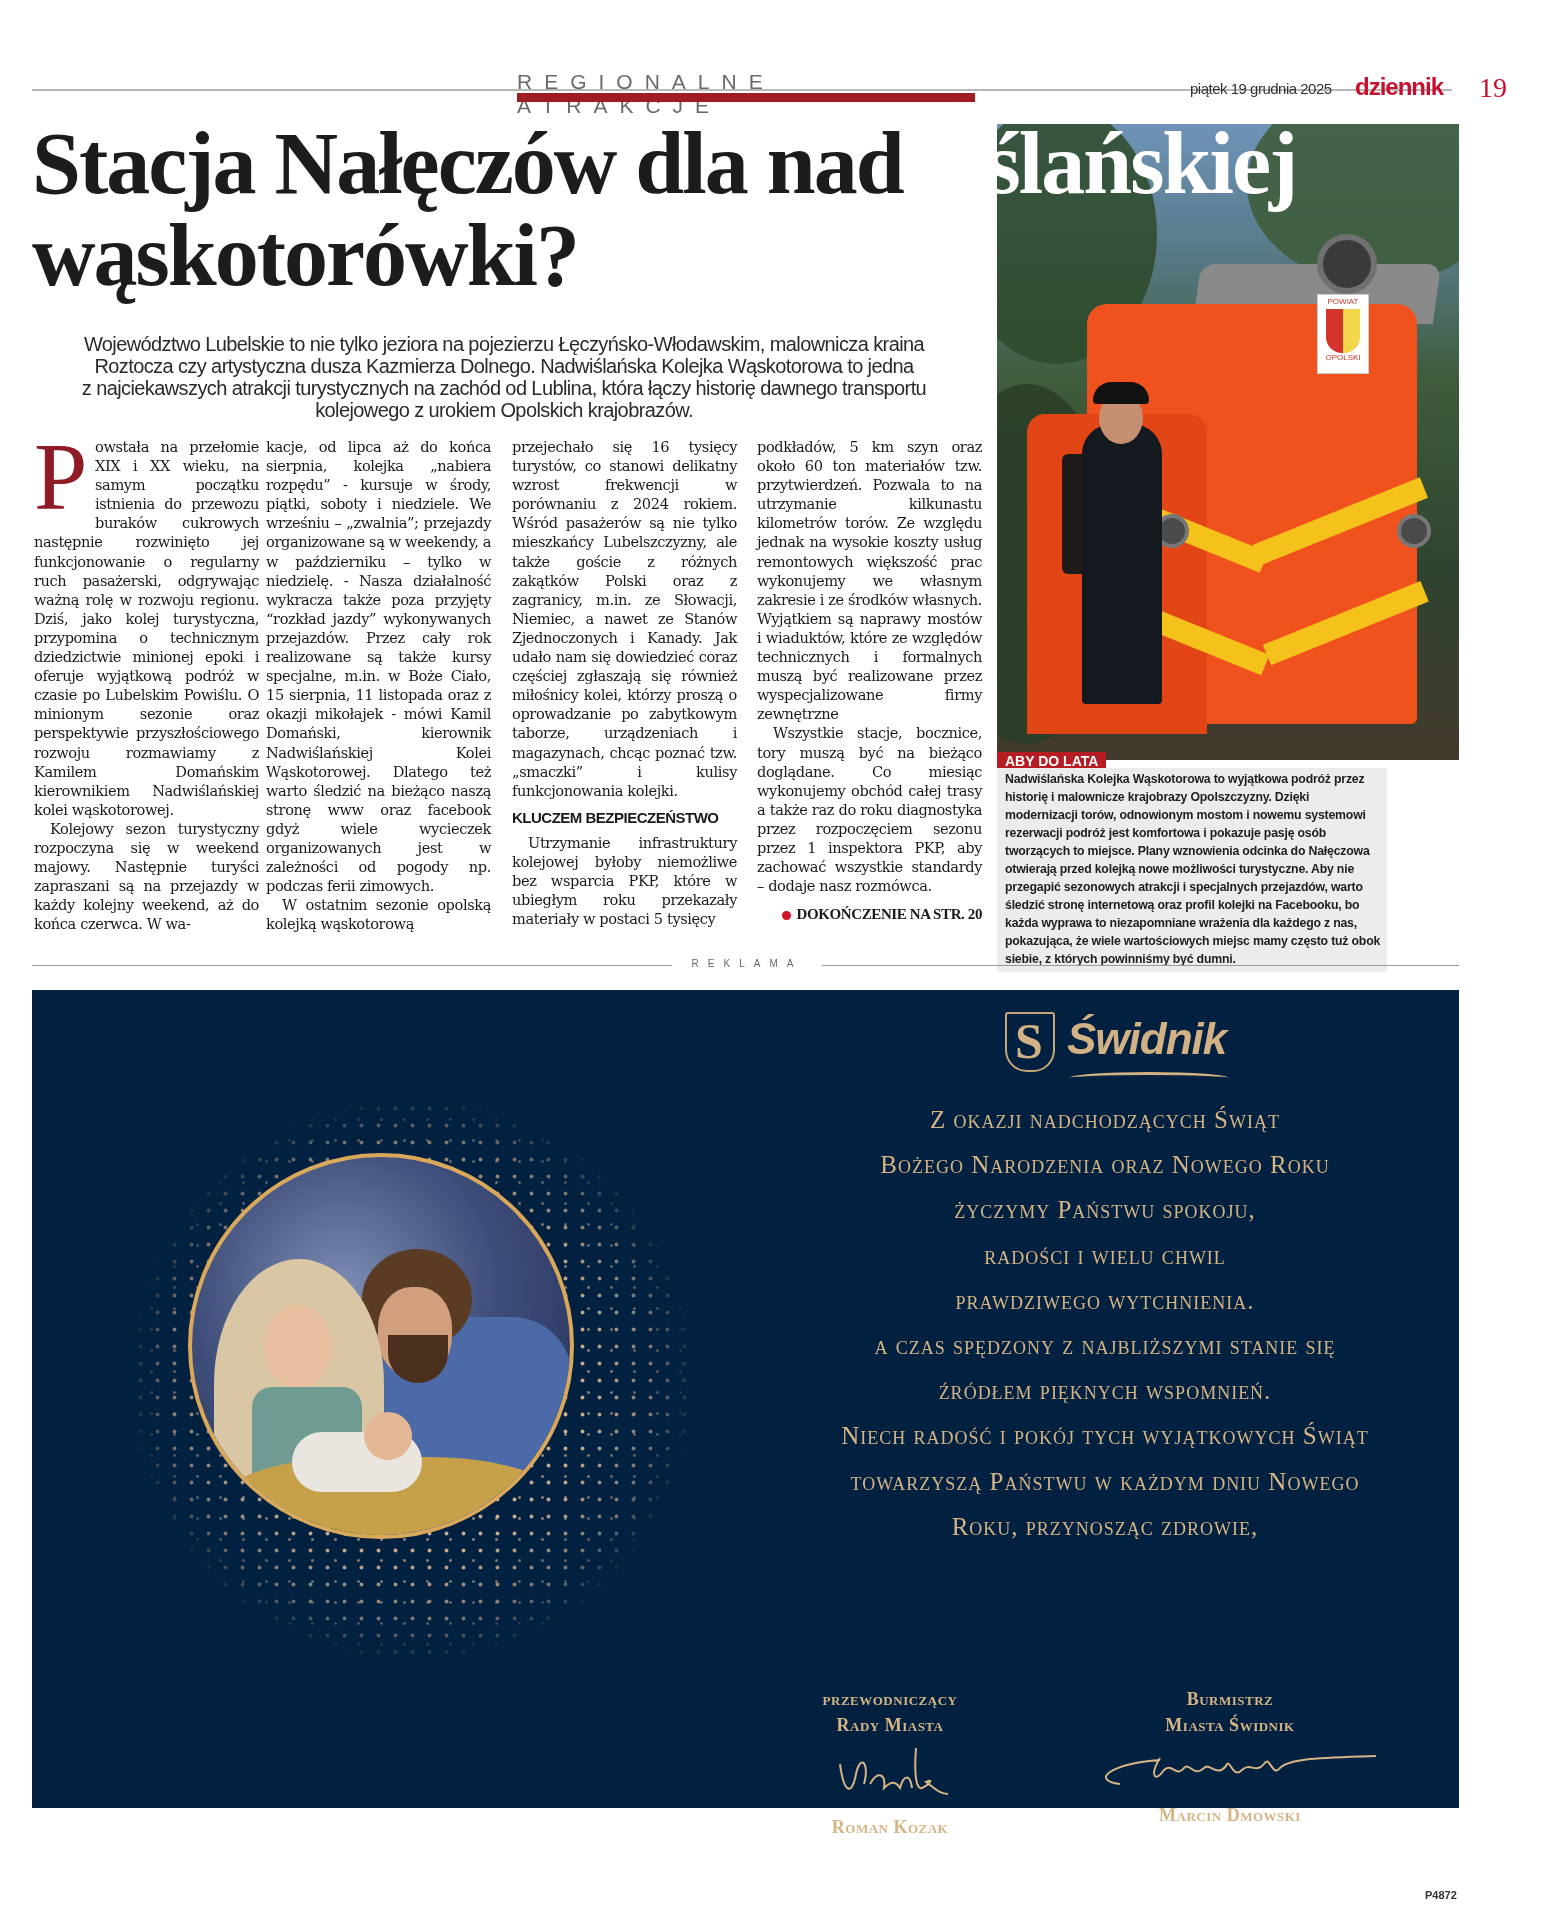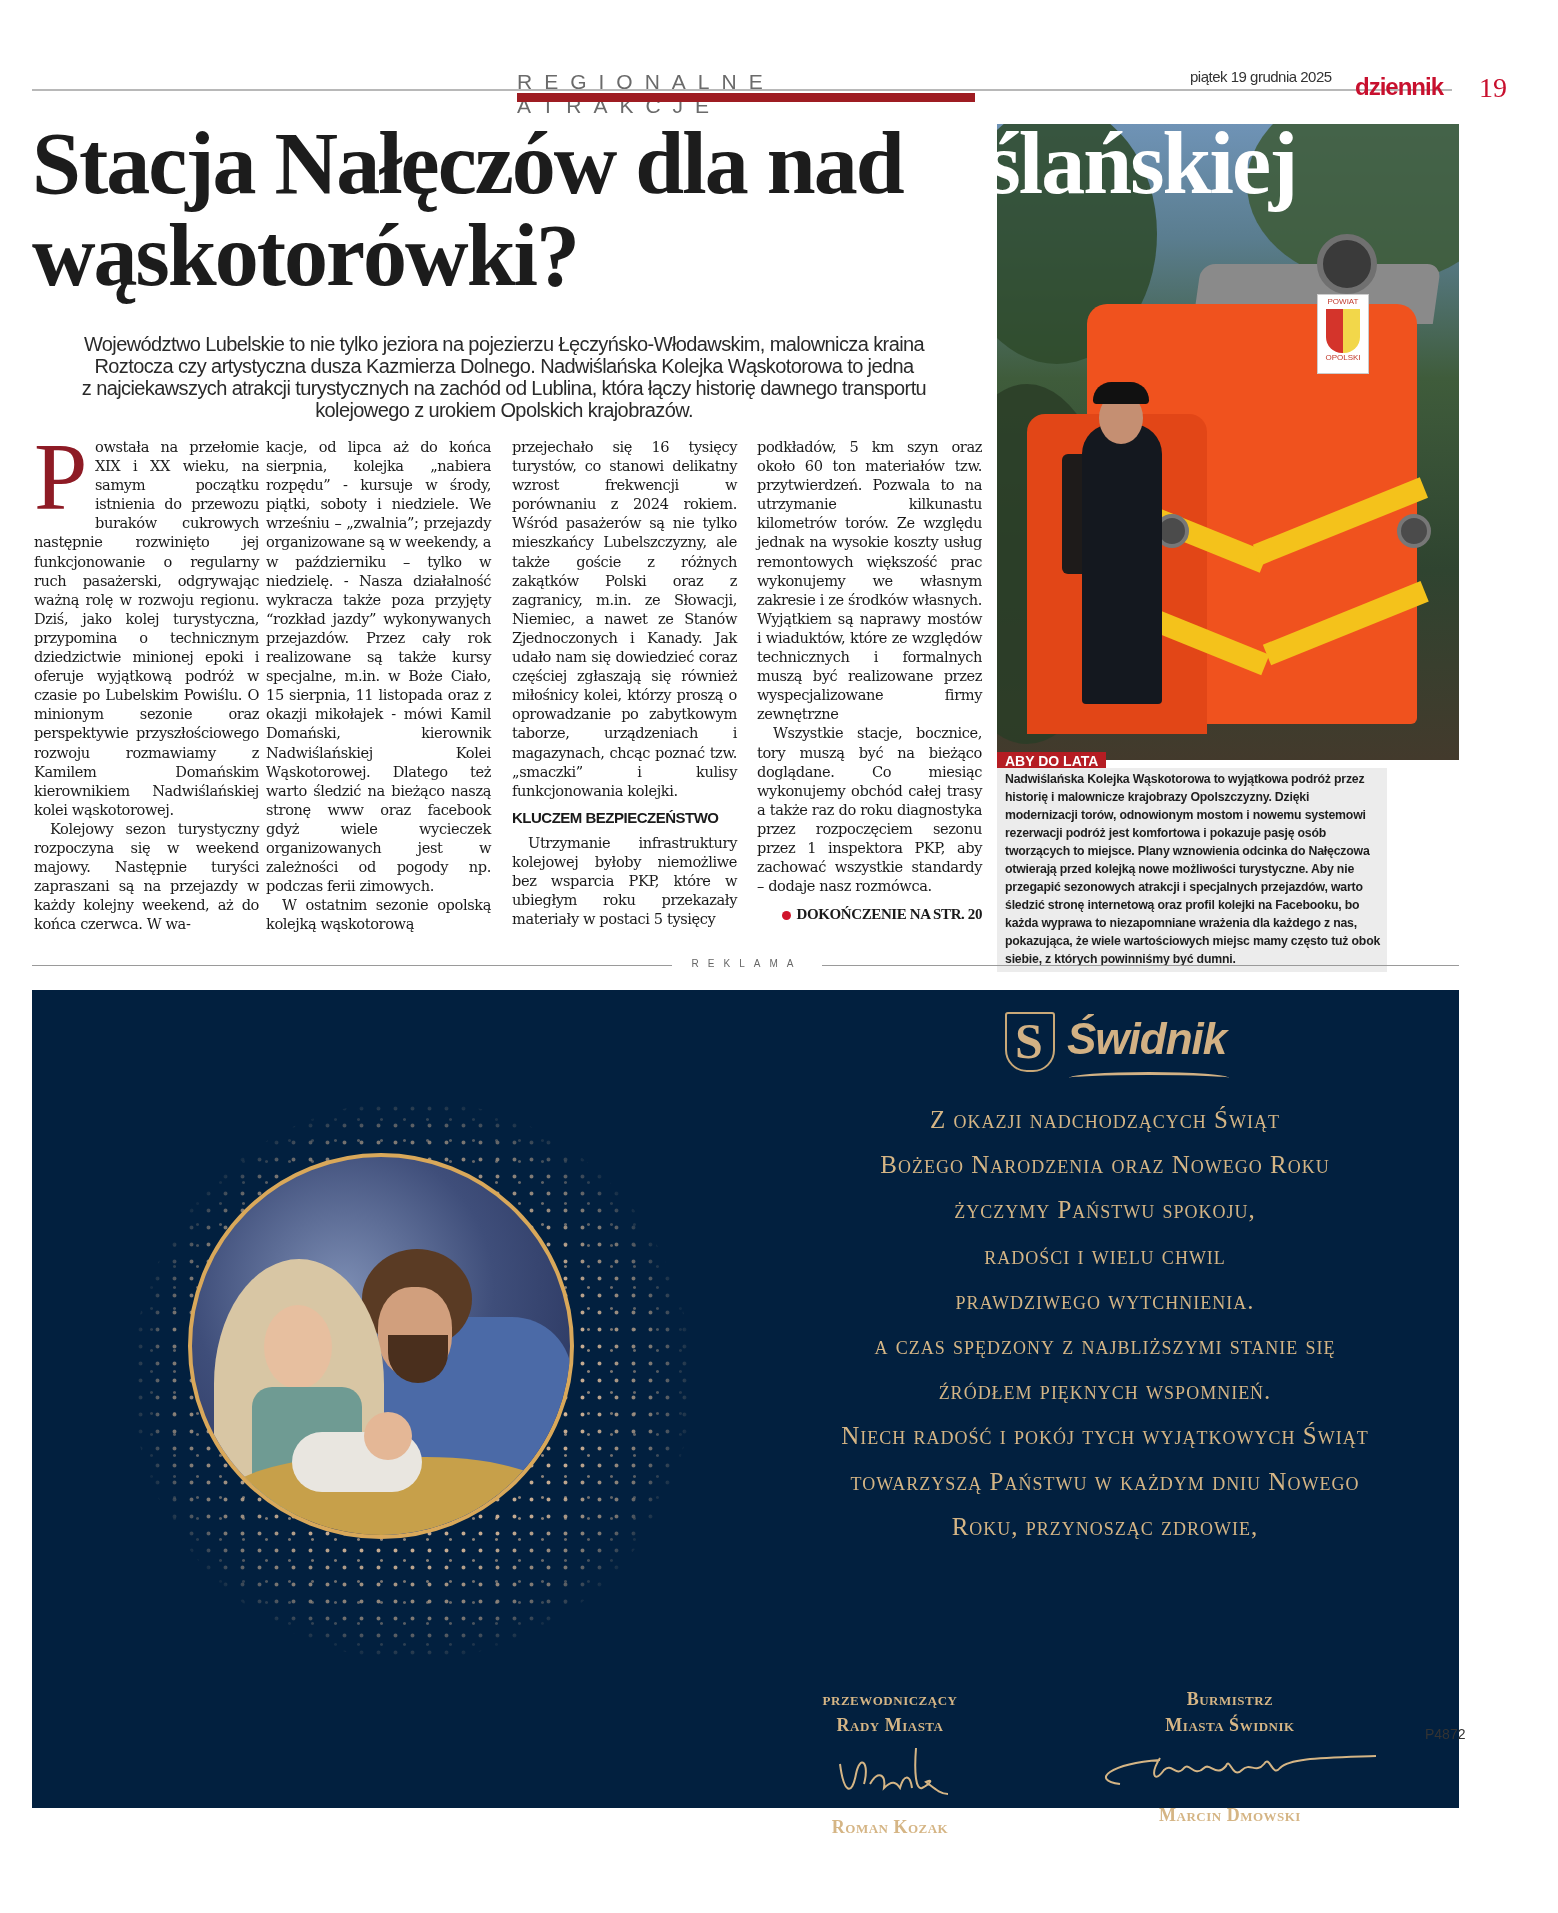--- a/index.html
+++ b/index.html
@@ -4,21 +4,21 @@
 <style>
   * { box-sizing: border-box; margin: 0; padding: 0; }
   html, body { width: 1558px; height: 1913px; background: #ffffff; overflow: hidden; }
   body { position: relative; font-family: "DejaVu Serif", serif; color: #1a1a1a; }
 
   
   .topline { position: absolute; left: 32px; top: 89px; width: 1420px; height: 2px; background: #b8b8b8; }
   .section-label { position: absolute; left: 517px; top: 70px; width: 458px; text-align: left;
     font-family: "Liberation Sans", sans-serif; font-size: 21px; letter-spacing: 12px; color: #6a6a6a; font-weight: normal; }
   .section-bar { position: absolute; left: 517px; top: 93px; width: 458px; height: 9px; background: #9e1c22; }
-  .dateline { position: absolute; left: 1190px; top: 68px; font-family: "Liberation Sans", sans-serif; font-size: 15px; color: #333; letter-spacing: -0.5px; }
+  .dateline { position: absolute; left: 1190px; top: 80px; font-family: "Liberation Sans", sans-serif; font-size: 15px; color: #333; letter-spacing: -0.5px; }
   .brand { position: absolute; left: 1355px; top: 73px; font-family: "Liberation Sans", sans-serif; font-size: 24px; font-weight: bold; color: #c8102e; letter-spacing: -1px; }
   .pagenum { position: absolute; left: 1435px; top: 72px; font-family: "Liberation Serif", serif; font-size: 28px; color: #c8102e; padding-left: 44px; }
 
   
   .photo { position: absolute; left: 997px; top: 124px; width: 462px; height: 636px; overflow: hidden;
     background: linear-gradient(180deg, #6f93b6 0%, #5a7d8f 18%, #3f5c3b 40%, #2f4430 70%, #433a2c 100%); }
   .photo .tree { position: absolute; border-radius: 50%; background: #2e4a2a; opacity: .85; }
   .loco { position: absolute; }
   .loco-body { left: 90px; top: 180px; width: 330px; height: 420px; background: #f0521e; border-radius: 20px 20px 6px 6px; }
   .loco-roof { left: 200px; top: 140px; width: 240px; height: 60px; background: #8a8a8a; border-radius: 14px 14px 0 0; transform: skewX(-8deg); }
@@ -93,21 +93,21 @@
   .wishes { position: absolute; left: 745px; top: 1097px; width: 720px; text-align: center; font-family: "Liberation Serif", serif;
     color: #d5b585; font-size: 25px; line-height: 45.2px; font-variant: small-caps; letter-spacing: 1px; }
   .wishes div { white-space: nowrap; }
 
   .sig { position: absolute; text-align: center; font-family: "Liberation Serif", serif; color: #d5b585; font-variant: small-caps; font-size: 18px; line-height: 26px; font-weight: bold; letter-spacing: .5px; }
   .sig .name { margin-top: 8px; }
   .sig svg { display: block; margin: 6px auto 0; }
   .sig-left { left: 790px; top: 1686px; width: 200px; }
   .sig-right { left: 1070px; top: 1686px; width: 320px; }
 
-  .adcode { position: absolute; left: 1425px; top: 1726px; font-family: "Liberation Sans", sans-serif; font-weight: normal; font-size: 14px; color: #333; }
+  .adcode { position: absolute; left: 1425px; top: 1889px; font-family: "Liberation Sans", sans-serif; font-weight: bold; font-size: 11px; color: #333; }
 </style>
 </head>
 <body>
 
 <div class="topline"></div>
 <div class="section-label">REGIONALNE ATRAKCJE</div>
 <div class="section-bar"></div>
 <div class="dateline">piątek 19 grudnia 2025</div>
 <div class="brand">dziennik</div>
 <div class="pagenum">19</div>

